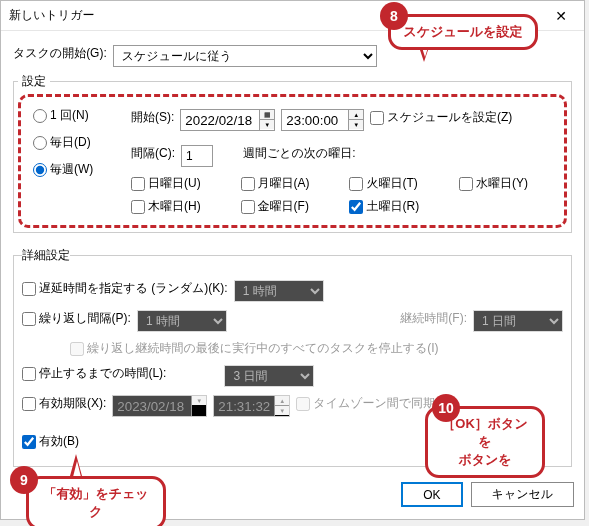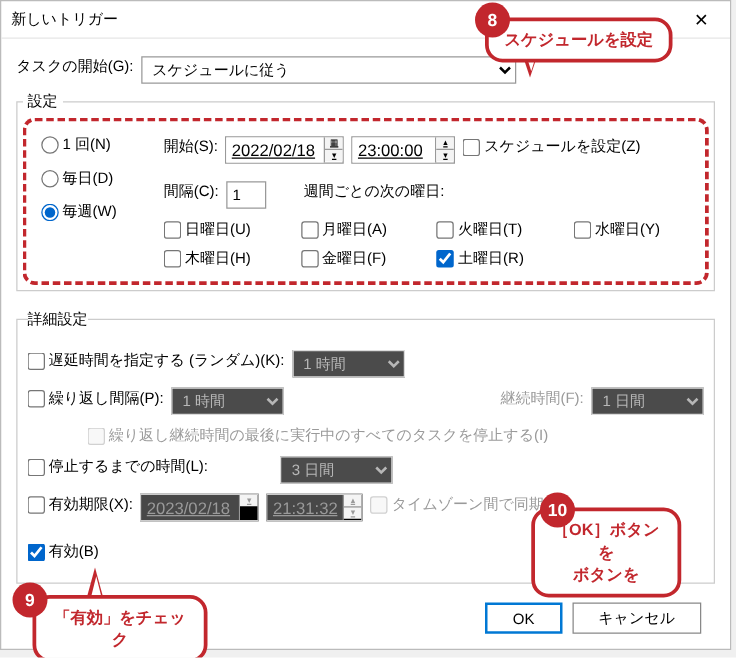--- a/index.html
+++ b/index.html
@@ -16,26 +16,26 @@
 fieldset.settings legend { padding: 0 4px; }
 .dashed-box { border: 3px dashed #c2272d; border-radius: 10px; padding: 6px 10px 10px 10px; position: relative; }
 .freq { display: flex; flex-direction: column; gap: 10px; float: left; width: 90px; padding: 4px 2px; }
 .sched-right { margin-left: 100px; }
 .day-grid { display: grid; grid-template-columns: repeat(4, auto); gap: 6px 14px; margin-top: 8px; }
 .chk { display: flex; align-items: center; gap: 3px; white-space: nowrap; }
 .chk input { width: 14px; height: 14px; }
 .adv { border: 1px solid #ccc; margin-top: 14px; padding: 8px 8px 8px 8px; }
 .adv .row { margin: 8px 0; }
 .disabled { color: #9a9a9a; }
-.spin-wrap { display: inline-flex; align-items: stretch; border: 1px solid #999; height: 22px; background: #fff; text-decoration: underline; }
+.spin-wrap { display: inline-flex; align-items: stretch; border: 1px solid #999; height: 22px; background: #fff; }
 .spin-wrap input { border: none; height: 20px; padding: 0 4px; }
 .spin-btns { display: flex; flex-direction: column; border-left: 1px solid #999; }
 .spin-btns span { font-size: 7px; line-height: 9px; width: 14px; text-align: center; background: #f4f4f4; cursor: pointer; border-bottom: 1px solid #999;}
 .spin-btns span:last-child { border-bottom: none; }
-.footer-btns { position: absolute; right: 23px; bottom: 12px; display: flex; gap: 8px; }
+.footer-btns { position: absolute; right: 10px; bottom: 12px; display: flex; gap: 8px; }
 .btn { border: 1px solid #888; background: #fff; padding: 3px 20px; font-size: 12px; cursor: pointer; }
 .btn.primary { border: 2px solid #0078d4; }
 
 .callout { position: absolute; background: #fff; border: 3px solid #c2272d; border-radius: 14px; padding: 6px 12px; font-size: 13px; font-weight: bold; color: #c2272d; text-align: center; z-index: 50; }
 .badge { position: absolute; width: 28px; height: 28px; border-radius: 50%; background: #c2272d; color: #fff; font-weight: bold; font-size: 14px; display: flex; align-items: center; justify-content: center; z-index: 60; }
 .pointer { position: absolute; width: 0; height: 0; z-index: 49; }
 .ptr8 { border-top: 18px solid #c2272d; border-left: 6px solid transparent; border-right: 6px solid transparent; }
 .ptr8::after{ content:""; position:absolute; top:-18px; left:-3px; border-top:13px solid #fff; border-left:4px solid transparent; border-right:4px solid transparent;}
 .ptr10 { border-top: 22px solid #c2272d; border-left: 6px solid transparent; border-right: 6px solid transparent; }
 .ptr10::after{ content:""; position:absolute; top:-22px; left:-3px; border-top:16px solid #fff; border-left:4px solid transparent; border-right:4px solid transparent;}
@@ -52,21 +52,21 @@
   <div class="titlebar">
     <span class="title">新しいトリガー</span>
     <div class="close">
         <span>✕</span>
       </div>
   </div>
 
   <div class="body">
     <div class="row">
       <span class="lbl">タスクの開始(G):</span>
-      <select style="width:300px">
+      <select style="width:264px">
         <option>スケジュールに従う</option>
       </select>
     </div>
 
     <fieldset class="settings">
       <legend>設定</legend>
       <div class="dashed-box">
 
         <div class="freq">
           <label class="chk">

